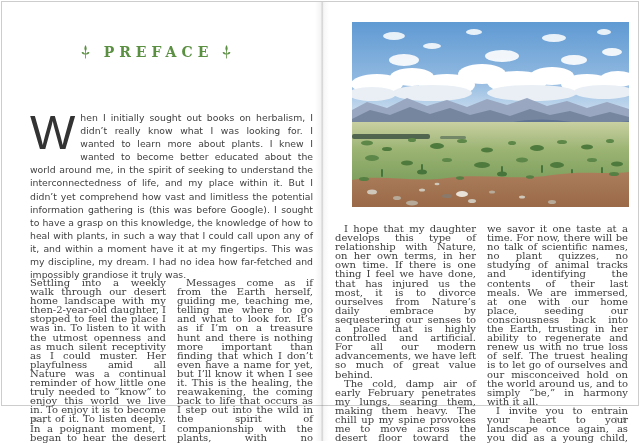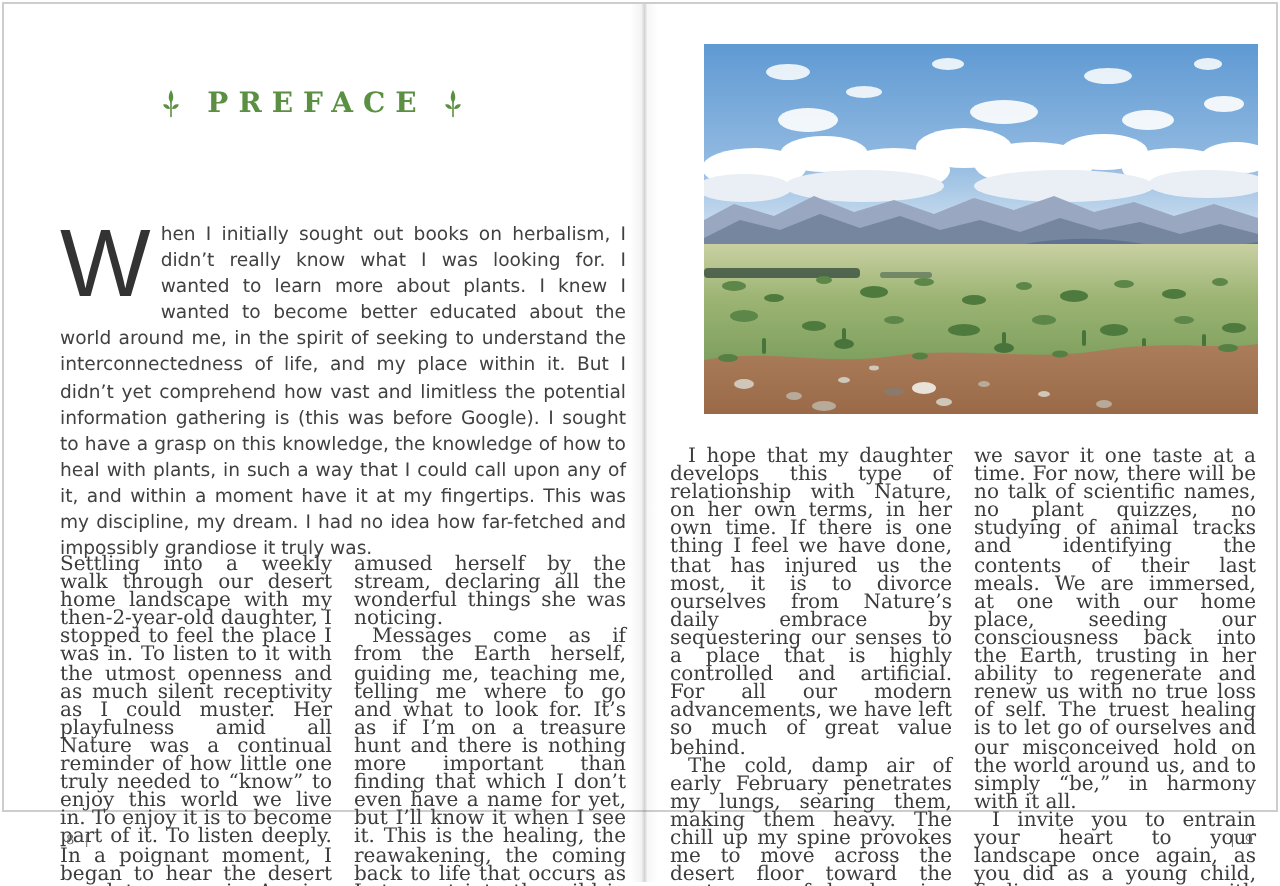--- a/index.html
+++ b/index.html
@@ -61,21 +61,20 @@
       </span>
     </h1>
 
     <p class="intro"><span class="dropcap">W</span><span>hen I initially sought out books on herbalism, I didn’t really know what I was looking for. I wanted to learn more about plants. I knew I wanted to become better educated about the world around me, in the spirit of seeking to understand the interconnectedness of life, and my place within it. But I didn’t yet comprehend how vast and limitless the potential information gathering is (this was before Google). I sought to have a grasp on this knowledge, the knowledge of how to heal with plants, in such a way that I could call upon any of it, and within a moment have it at my fingertips. This was my discipline, my dream. I had no idea how far-fetched and impossibly grandiose it truly was.</span></p>
 
     <div class="cols cols-left">
       <div class="col">
         <p>Settling into a weekly walk through our desert home landscape with my then-2-year-old daughter, I stopped to feel the place I was in. To listen to it with the utmost openness and as much silent receptivity as I could muster. Her playfulness amid all Nature was a continual reminder of how little one truly needed to “know” to enjoy this world we live in. To enjoy it is to become part of it. To listen deeply. In a poignant moment, I began to hear the desert speak to me again. A voice that I had been missing. A reawakening to an old friendship, a deep knowledge waiting to unfold from within, and all around me. I allowed myself to journey with this voice as my daughter</p>
       </div>
       <div class="col">
-        <p>amused herself by the stream, declaring all the wonderful things she was noticing.</p>
         <p class="indent">Messages come as if from the Earth herself, guiding me, teaching me, telling me where to go and what to look for. It’s as if I’m on a treasure hunt and there is nothing more important than finding that which I don’t even have a name for yet, but I’ll know it when I see it. This is the healing, the reawakening, the coming back to life that occurs as I step out into the wild in the spirit of companionship with the plants, with no preconceived notions about how I should do it, or where I should go. I simply begin to move—and listen.</p>
       </div>
     </div>
 
     <div class="pagenum pn-left">8 |</div>
   </div>
 
   <div class="spine"></div>
 
   <div>

